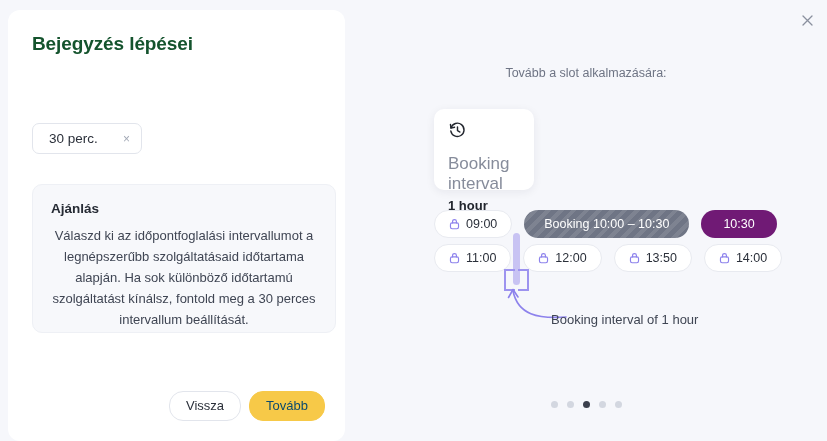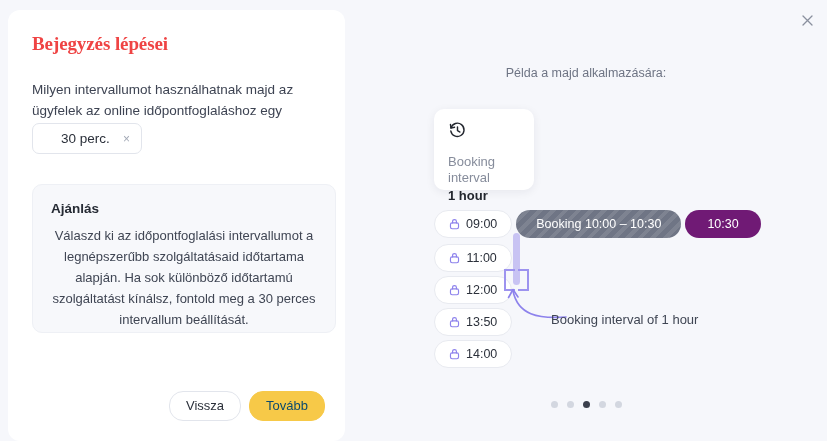--- a/index.html
+++ b/index.html
@@ -53,25 +53,24 @@
   .panel-inner {
     position: absolute;
     left: 24px;
     top: 22px;
     right: 20px;
   }
 
   .page-title {
     font-size: 19px;
     font-weight: bold;
-    color: #ef4444;
+    color: #14532d;
     letter-spacing: -0.1px;
-    margin: 0 0 24px 0;
+    margin: 0 0 4px 0;
     line-height: 1.25;
-    font-family: Liberation Serif, serif;
   }
 
   .question {
     font-size: 13.5px;
     line-height: 1.55;
     color: #3d4352;
     margin: 0;
     max-width: 300px;
   }
 
@@ -81,21 +80,21 @@
     left: 24px;
     top: 113px;
     width: 110px;
     height: 31px;
     border: 1px solid #e2e5ec;
     border-radius: 7px;
     background: #fff;
     display: flex;
     align-items: center;
     box-sizing: border-box;
-    padding: 0 8px 0 28px;
+    padding: 0 8px 0 16px;
     cursor: pointer;
   }
   .select-value {
     font-size: 13.5px;
     color: #2b303a;
     flex: 1;
   }
   .select-clear {
     font-size: 12px;
     color: #a3a9b6;
@@ -194,40 +193,40 @@
     box-shadow: 0 2px 10px rgba(30,35,60,0.07);
     box-sizing: border-box;
     padding: 12px 0 0 14px;
   }
   .interval-icon {
     color: #22262e;
     margin-bottom: 10px;
     display: block;
   }
   .interval-label {
-    font-size: 13px;
+    font-size: 17px;
     color: #868c9b;
     line-height: 1.2;
     margin-bottom: 3px;
   }
   .interval-value {
     font-size: 13px;
     font-weight: bold;
     color: #22262e;
   }
 
   
   .slot-row {
     position: absolute;
     display: flex;
     align-items: center;
-    gap: 4px;
+    gap: 12px;
   }
   .row-1 { left: 89px; top: 210px; }
-  .row-2 { left: 89px; top: 244px; flex-direction: column; }
+  .row-2 { left: 89px; top: 244px; }
 
   .chip {
     height: 28px;
     border-radius: 14px;
     display: flex;
     align-items: center;
     justify-content: center;
     gap: 6px;
     box-sizing: border-box;
     font-size: 12.5px;
@@ -339,21 +338,20 @@
       <svg width="11" height="11" viewBox="0 0 11 11" fill="none">
         <path d="M1 1 L10 10 M10 1 L1 10" stroke="#8a909e" stroke-width="1.3" stroke-linecap="round"></path>
       </svg>
     </span>
   </div>
 
   <div class="left-panel">
 
     <div class="panel-inner">
       <h1 class="page-title">Bejegyzés lépései</h1>
-      <p class="question">Milyen intervallumot használhatnak majd az ügyfelek az online időpontfoglaláshoz egy szakemberrel?</p>
     </div>
 
     <div class="select-field">
       <span class="select-value">30 perc.</span>
       <span class="select-clear">×</span>
     </div>
 
     <div class="recommend-box">
       <div class="recommend-title">Ajánlás</div>
       <p class="recommend-body">Válaszd ki az időpontfoglalási intervallumot a legnépszerűbb szolgáltatásaid időtartama alapján. Ha sok különböző időtartamú szolgáltatást kínálsz, fontold meg a 30 perces intervallum beállítását.</p>
@@ -361,21 +359,21 @@
 
     <div class="footer-actions">
       <button class="btn btn-back">Vissza</button>
       <button class="btn btn-next">Tovább</button>
     </div>
 
   </div>
 
   <div class="right-area">
 
-    <div class="example-caption">Példa a majd alkalmazására:</div>
+    <div class="example-caption">Tovább a slot alkalmazására:</div>
 
     <div class="interval-card">
       <span class="interval-icon">
         <svg width="19" height="19" viewBox="0 0 20 20" fill="none">
           <path d="M3.2 7.2 A7 7 0 1 1 3 10.6" stroke="#22262e" stroke-width="1.5" stroke-linecap="round"></path>
           <path d="M2.6 3.6 L3.1 7.5 L6.9 6.6" stroke="#22262e" stroke-width="1.5" stroke-linecap="round" stroke-linejoin="round"></path>
           <path d="M10 6.4 V10.2 L12.6 11.6" stroke="#22262e" stroke-width="1.5" stroke-linecap="round" stroke-linejoin="round"></path>
         </svg>
       </span>
       <div class="interval-label">Booking interval</div>

